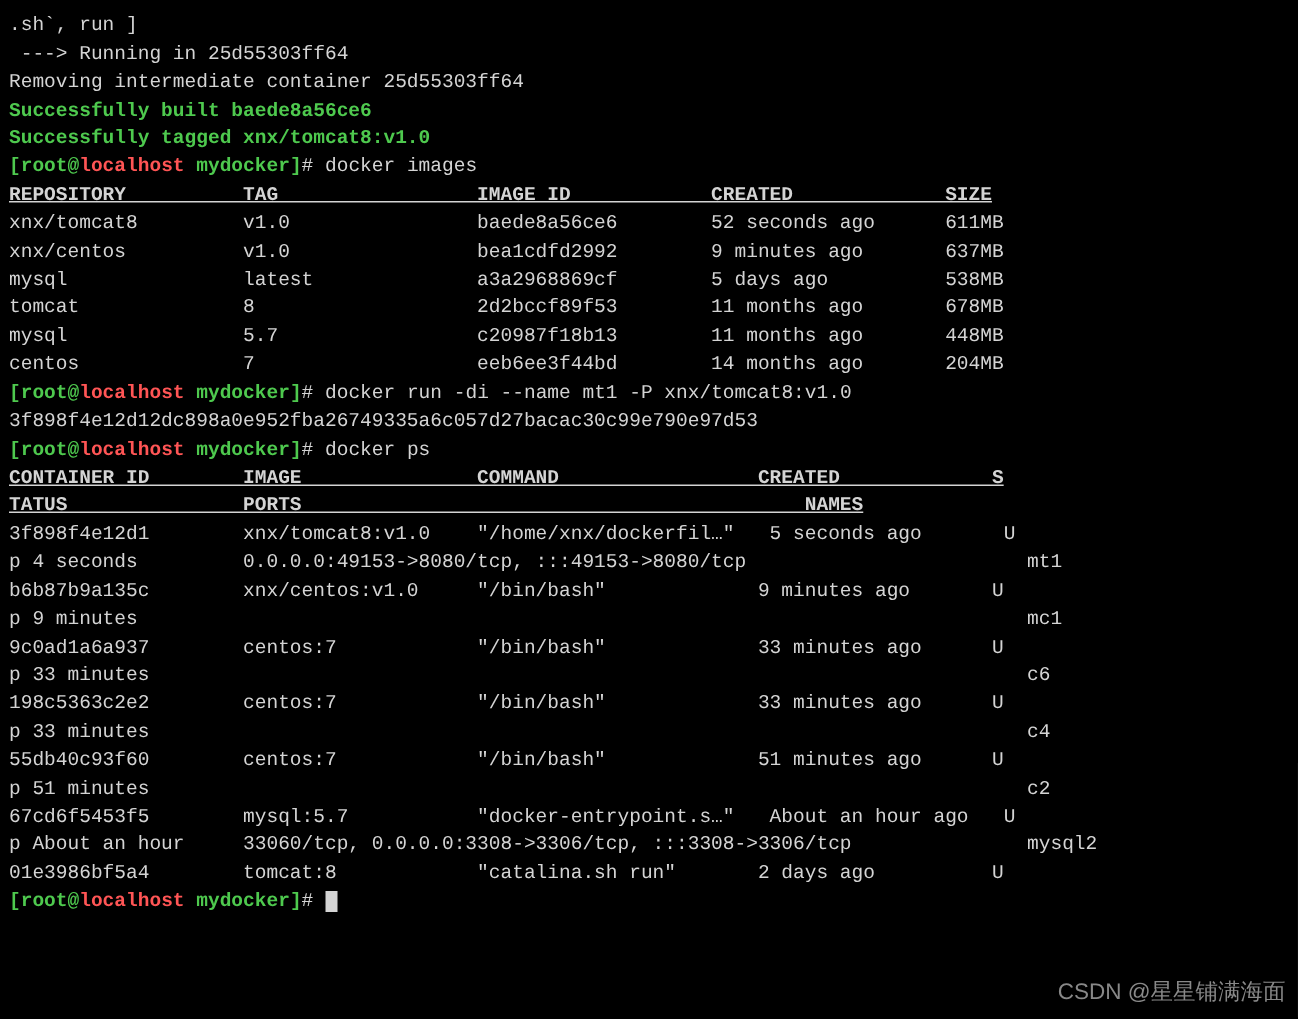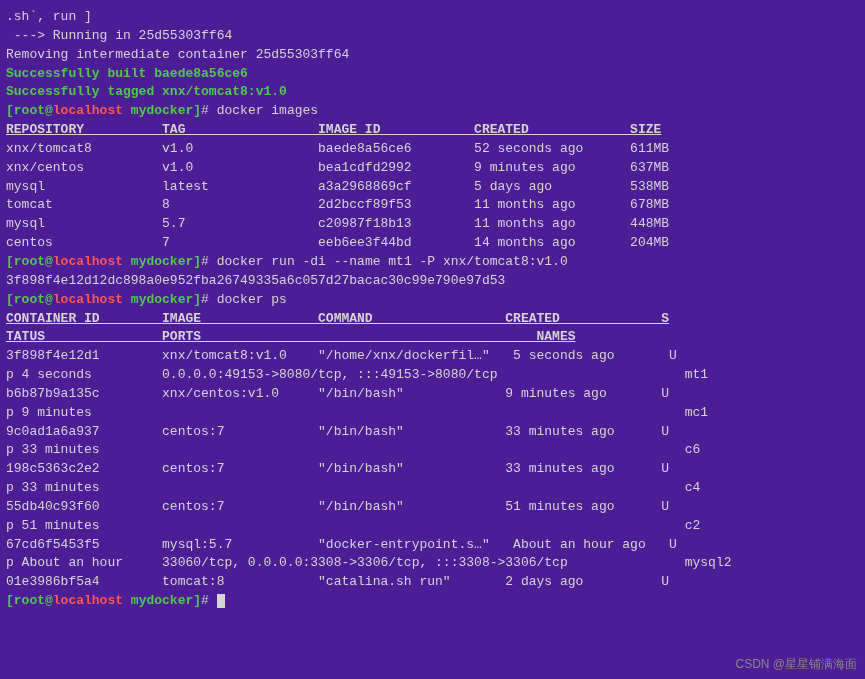--- a/index.html
+++ b/index.html
@@ -6,21 +6,21 @@
     body {
       background: #1a1a1a;
       width: 865px;
       height: 679px;
       overflow: hidden;
       font-family: 'Courier New', Courier, monospace;
       font-size: 13px;
       color: #d4d4d4;
     }
     .terminal {
-      background: #4c1d95;
+      background: #000000;
       width: 865px;
       height: 679px;
       padding: 8px 6px 8px 6px;
       overflow: hidden;
       position: relative;
       line-height: 1.45;
     }
     .line {
       white-space: pre;
       display: block;
@@ -31,21 +31,21 @@
     .prompt-host { color: #ff5555; font-weight: bold; }
     .prompt-path { color: #4ec94e; font-weight: bold; }
     .prompt-sym { color: #d4d4d4; }
     .header-col { color: #d4d4d4; font-weight: bold; text-decoration: underline; }
     .bold { font-weight: bold; }
     .watermark {
       position: absolute;
       bottom: 6px;
       right: 8px;
       color: #888;
-      font-size: 12px;
+      font-size: 15px;
       font-family: sans-serif;
       white-space: nowrap;
     }
     .cursor {
       display: inline-block;
       background: #d4d4d4;
       width: 8px;
       height: 14px;
       vertical-align: middle;
     }

